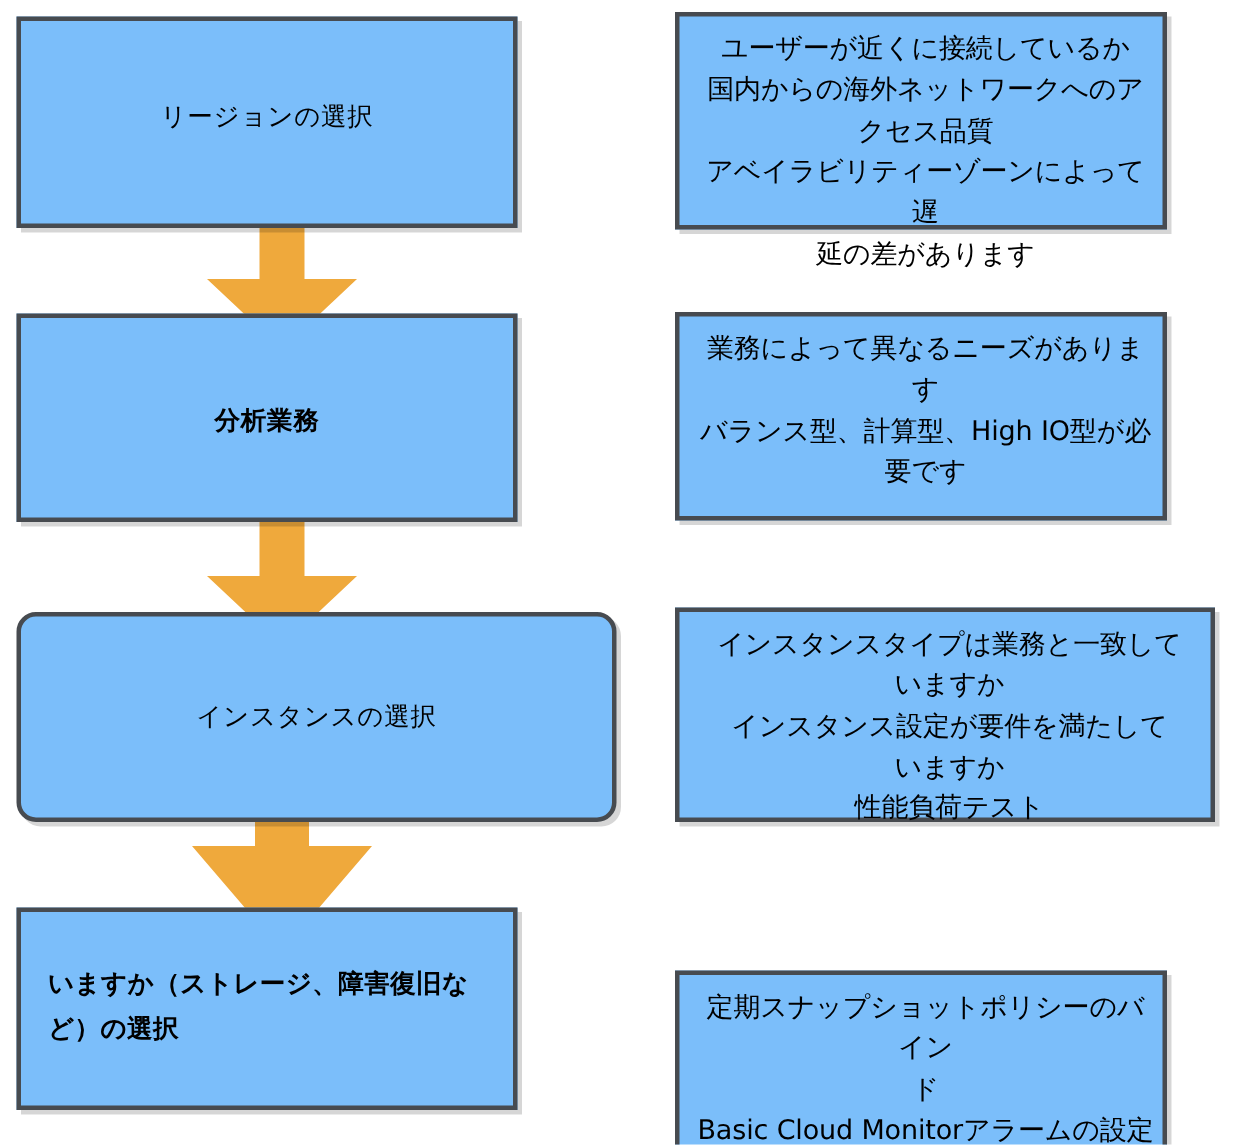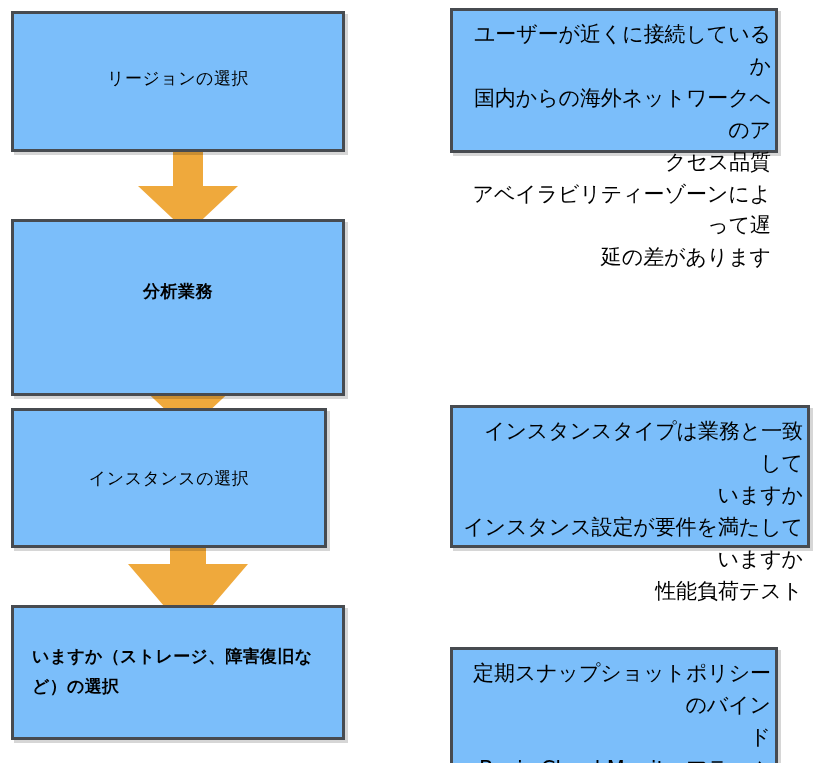--- a/index.html
+++ b/index.html
@@ -59,22 +59,22 @@
     line-height: 1.75;
     font-weight: bold;
     letter-spacing: 0.3px;
   }
 
   
   .note-text {
     left: 10px;
     right: 4px;
     top: 8px;
-    text-align: right;
-    font-size: 21px;
+    text-align: center;
+    font-size: 18px;
     line-height: 1.52;
     letter-spacing: -0.1px;
   }
 
   
   .arrow {
     position: absolute;
     z-index: 1;
   }
   .arrow svg { display: block; }
@@ -99,41 +99,46 @@
   <div class="arrow" style="left:120px; top:498px; width:136px; height:136px;">
     <svg width="136" height="136" viewBox="0 0 136 136" xmlns="http://www.w3.org/2000/svg">
       <polygon points="50,0 86,0 86,66 128,66 68,136 8,66 50,66" fill="#efa93c"></polygon>
     </svg>
   </div>
 
   <div class="flow-box" style="left:11px; top:11px; width:334px; height:141px;padding-left:37px;">
     <div class="box-text step-text" style="top:52px;">リージョンの選択</div>
   </div>
 
-  <div class="flow-box" style="left:11px; top:219px; width:334px; height:177px;">
+  <div class="flow-box" style="left:11px; top:209px; width:334px; height:139px;">
     <div class="box-text step-text bold" style="top:57px;">分析業務</div>
   </div>
 
-  <div class="flow-box" style="left:11px; top:408px; width:316px; height:140px;">
+  <div class="flow-box" style="left:11px; top:408px; width:400px; height:140px;border-radius:13px;">
     <div class="box-text step-text" style="top:55px;">インスタンスの選択</div>
   </div>
 
   <div class="flow-box" style="left:11px; top:605px; width:334px; height:135px;">
     <div class="box-text step-text-left" style="top:34px;">いますか（ストレージ、障害復旧な
 ど）の選択</div>
   </div>
 
   <div class="flow-box" style="left:450px; top:8px; width:328px; height:145px;">
     <div class="box-text note-text">ユーザーが近くに接続しているか
 国内からの海外ネットワークへのア
 クセス品質
 アベイラビリティーゾーンによって遅
 延の差があります</div>
   </div>
 
+  <div class="flow-box" style="left:450px; top:208px; width:328px; height:139px;">
+    <div class="box-text note-text">業務によって異なるニーズがあります
+バランス型、計算型、High IO型が必
+要です</div>
+  </div>
 
   <div class="flow-box" style="left:450px; top:405px; width:360px; height:143px;">
     <div class="box-text note-text">インスタンスタイプは業務と一致して
 いますか
 インスタンス設定が要件を満たして
 いますか
 性能負荷テスト</div>
   </div>
 
   <div class="flow-box" style="left:450px; top:604px; width:328px; height:137px;margin-top:43px;">

